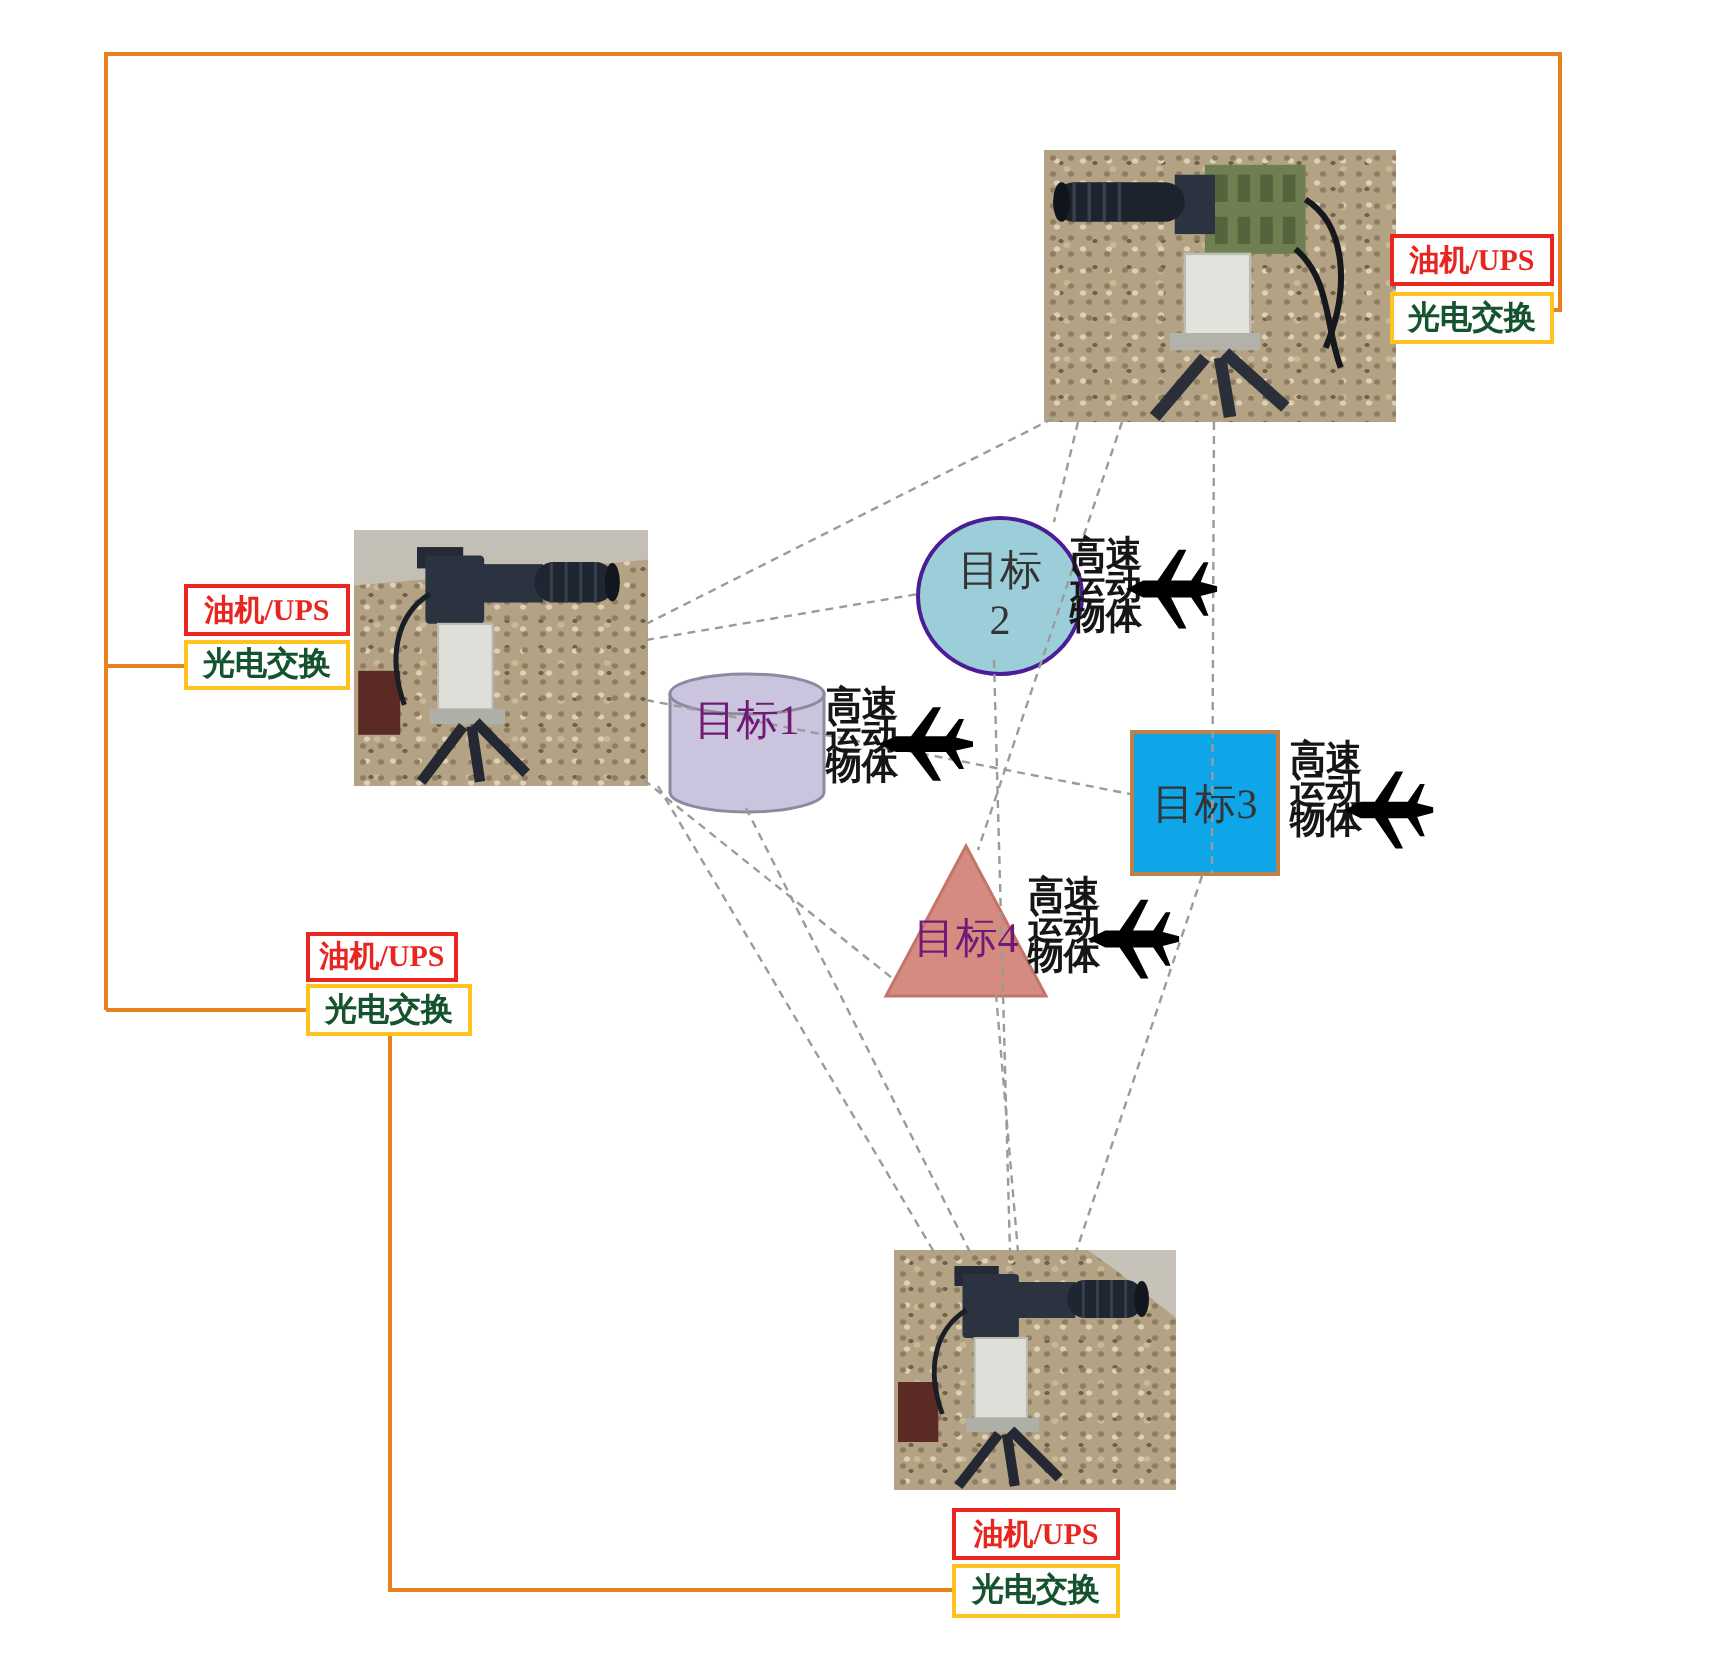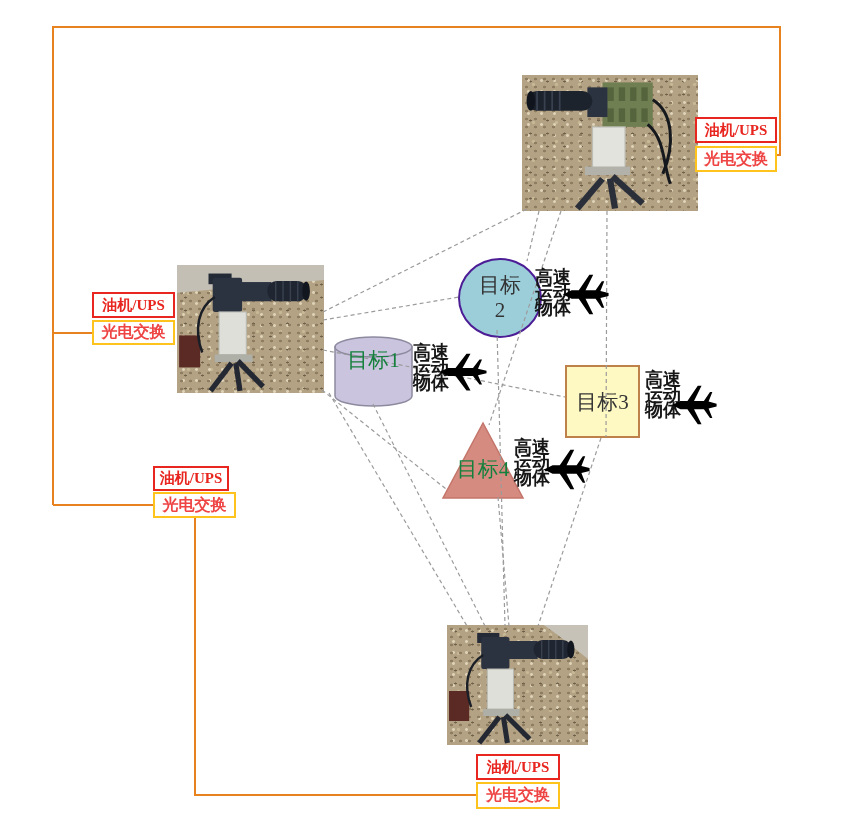--- a/index.html
+++ b/index.html
@@ -18,39 +18,39 @@
     background-size:9px 8px,13px 11px,17px 13px,23px 19px;}
   .photo svg{position:absolute;left:0;top:0;width:100%;height:100%;}
   #photo-top{left:522px;top:75px;width:176px;height:136px;}
   #photo-left{left:177px;top:265px;width:147px;height:128px;}
   #photo-bottom{left:447px;top:625px;width:141px;height:120px;}
 
   
   .lblbox{position:absolute;z-index:6;box-sizing:border-box;background:#fff;text-align:left;
           font-weight:bold;display:flex;align-items:center;justify-content:center;}
   .red-box{border:2px solid #e8251f;color:#e8251f;font-size:15px;}
-  .yellow-box{border:2px solid #ffc31e;color:#ef4444;font-size:16px;}
+  .yellow-box{border:2px solid #ffc31e;color:#14532d;font-size:16px;}
   #p1-red{left:695px;top:117px;width:82px;height:26px;}
   #p1-yellow{left:695px;top:146px;width:82px;height:26px;}
   #p2-red{left:92px;top:292px;width:83px;height:26px;}
   #p2-yellow{left:92px;top:320px;width:83px;height:25px;}
   #p3-red{left:153px;top:466px;width:76px;height:25px;}
   #p3-yellow{left:153px;top:492px;width:83px;height:26px;}
   #p4-red{left:476px;top:754px;width:84px;height:26px;}
   #p4-yellow{left:476px;top:782px;width:84px;height:27px;}
 
   
-  .target-text{position:absolute;z-index:5;color:#15803d;font-size:21px;text-align:center;}
+  .target-text{position:absolute;z-index:5;color:#701a75;font-size:21px;text-align:center;}
   #target2{position:absolute;z-index:3;left:458px;top:258px;width:84px;height:80px;border-radius:50%;
            background:#9cceda;border:2px solid #4c1d95;box-sizing:border-box;
            display:flex;flex-direction:column;align-items:center;justify-content:center;
            color:#343434;font-size:21px;line-height:25px;z-index:3;}
   #target1-shape{position:absolute;z-index:3;left:333px;top:335px;}
   #target1-text{left:333px;top:346px;width:81px;}
-  #target3{position:absolute;z-index:3;left:565px;top:365px;width:75px;height:73px;background:#fef9c3;
+  #target3{position:absolute;z-index:3;left:565px;top:365px;width:75px;height:73px;background:#0ea5e9;
            border:2px solid #bd8149;box-sizing:border-box;display:flex;align-items:center;justify-content:center;
            color:#343434;font-size:21px;}
   #target4-shape{position:absolute;z-index:3;left:441px;top:420px;}
   #target4-text{left:441px;top:455px;width:84px;font-family:Liberation Serif, serif;}
 
   
   .mo-label{position:absolute;z-index:5;color:#161616;font-size:18px;line-height:15.5px;
             font-weight:600;text-align:left;white-space:pre-line;}
   #mo1{left:413px;top:345px;}
   #mo2{left:535px;top:270px;}

